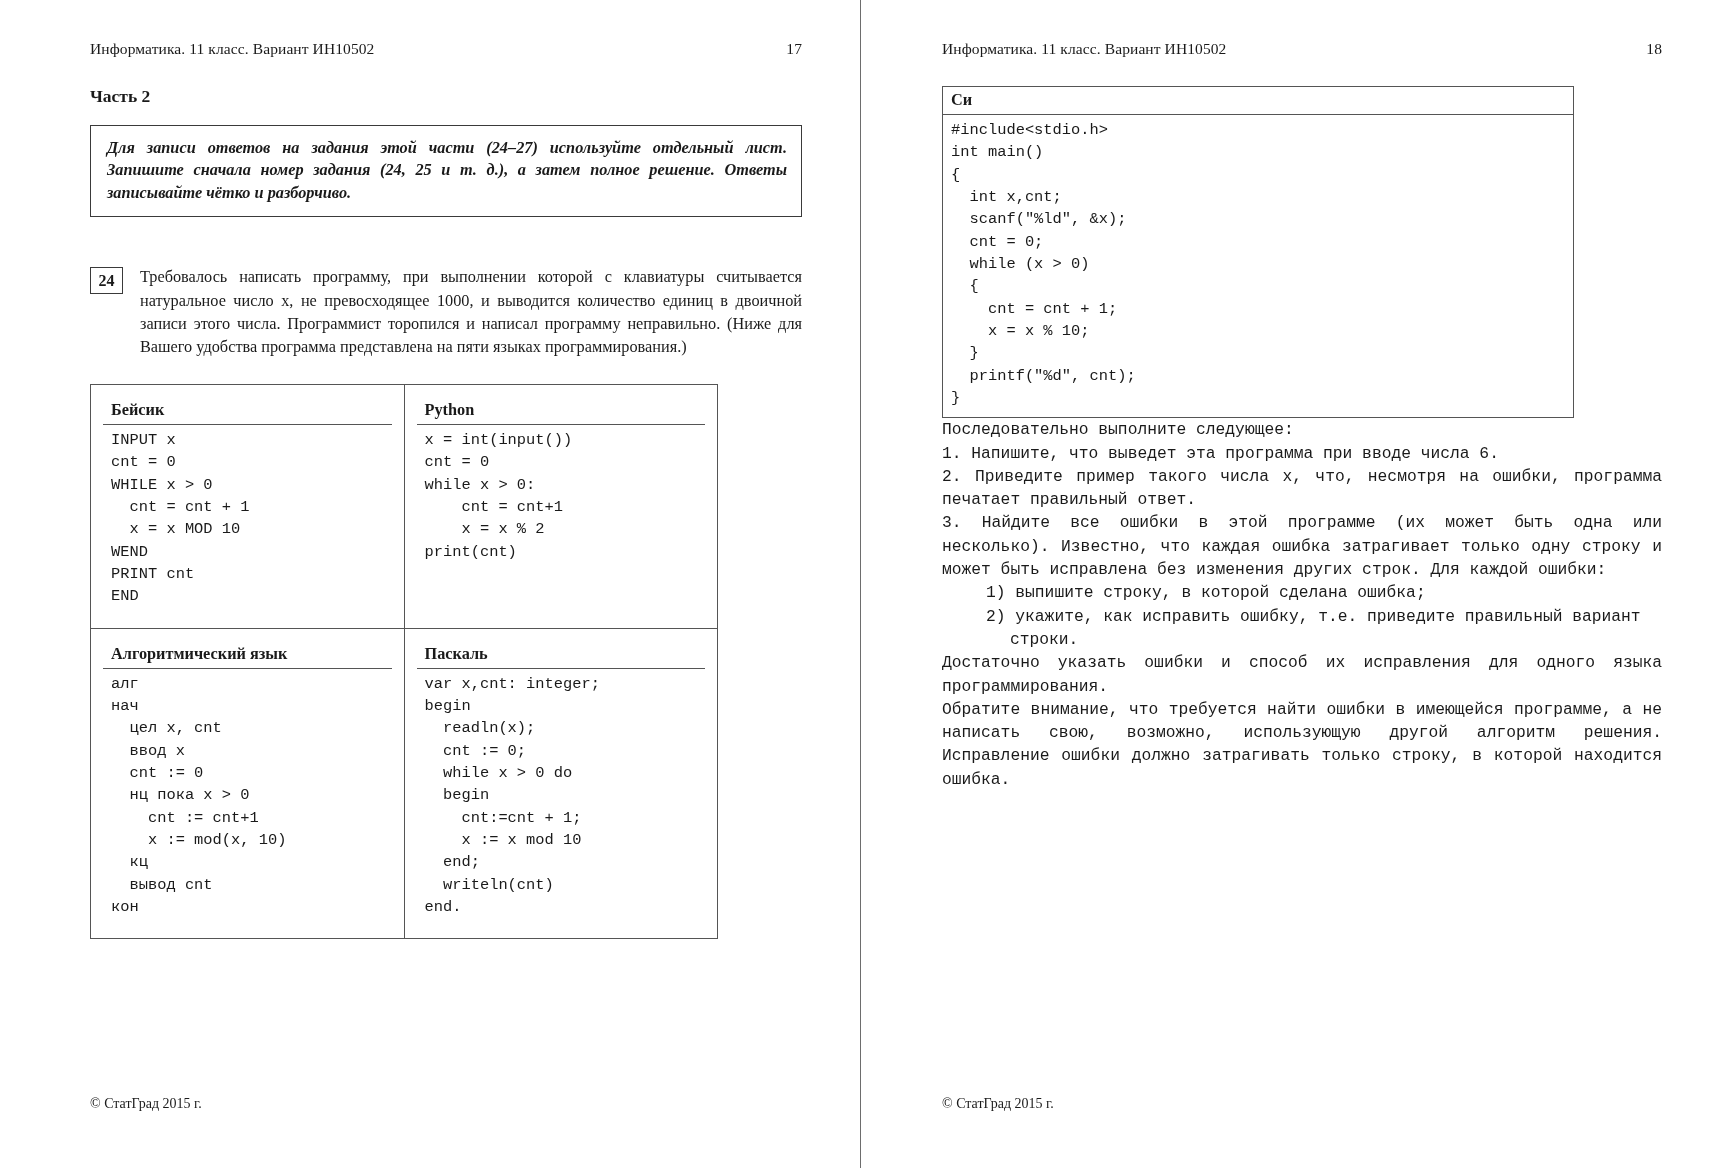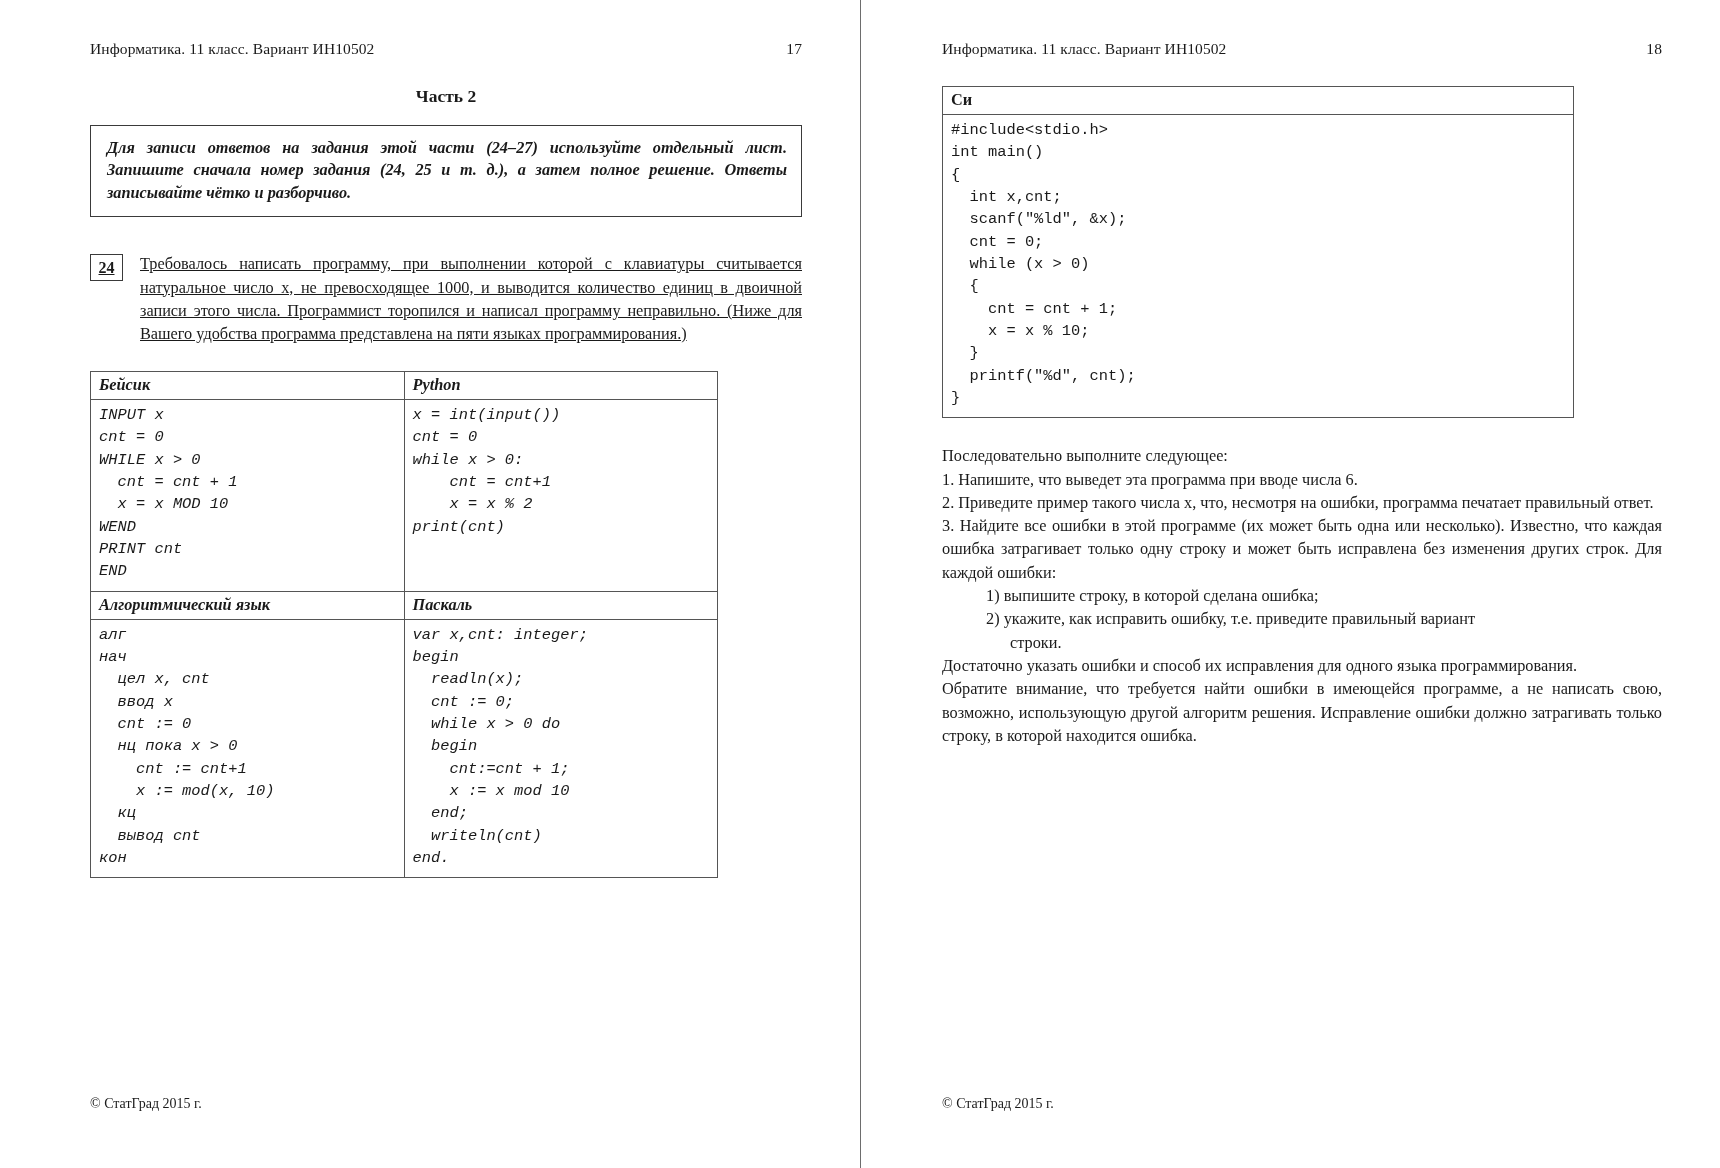--- a/index.html
+++ b/index.html
@@ -39,42 +39,40 @@
   .page-header {
     display: flex;
     justify-content: space-between;
     align-items: baseline;
     font-size: 15.5px;
     letter-spacing: .1px;
     margin-bottom: 28px;
   }
   .page-header .num { font-size: 15.5px; }
   .part-title {
-    text-align: center;
     font-weight: bold;
     font-size: 17.5px;
     margin: 14px 0 18px 0;
   }
   .instruction-box {
     border: 1.4px solid #3a3a3a;
     padding: 11px 14px 12px 16px;
     margin: 16px 0 0 0;
   }
   .instruction-box p {
     margin: 0;
     font-style: italic;
     font-weight: bold;
     font-size: 16.3px;
     line-height: 1.38;
     text-align: justify;
   }
   .task-block {
     display: flex;
-    margin-top: 35px;
-    text-decoration: underline;
+    margin-top: 48px;
   }
   .task-number {
     border: 1.4px solid #3a3a3a;
     width: 33px;
     height: 27px;
     box-sizing: border-box;
     display: flex;
     align-items: center;
     justify-content: center;
     font-weight: bold;
@@ -91,22 +89,21 @@
   }
   table.code-table {
     border-collapse: collapse;
     width: 628px;
     margin-top: 26px;
     table-layout: fixed;
   }
   table.code-table td {
     border: 1.3px solid #555;
     vertical-align: top;
-    padding: 0;
-    font-style: italic;
+    padding: 12px;
   }
   .lang-name {
     font-family: "Liberation Serif", serif;
     font-weight: bold;
     font-size: 16.3px;
     padding: 3px 8px 4px 8px;
     border-bottom: 1.3px solid #555;
   }
   .code {
     font-family: "Liberation Mono", monospace;
@@ -117,22 +114,22 @@
   }
   .c-box {
     border: 1.3px solid #555;
     width: 630px;
     margin-top: 18px;
   }
   .c-box .lang-name { border-bottom: 1.3px solid #555; }
   .after-list {
     font-size: 16.3px;
     line-height: 1.43;
-    margin-top: 26px;
     text-align: justify;
+    font-family: Liberation Mono, monospace;
   }
   .after-list p { margin: 0; }
   .after-list p.indent1 { padding-left: 44px; }
   .after-list p.indent2 { padding-left: 68px; }
   .footer {
     position: absolute;
     bottom: 56px;
     font-size: 14px;
   }
   .page.left .footer { left: 90px; }

